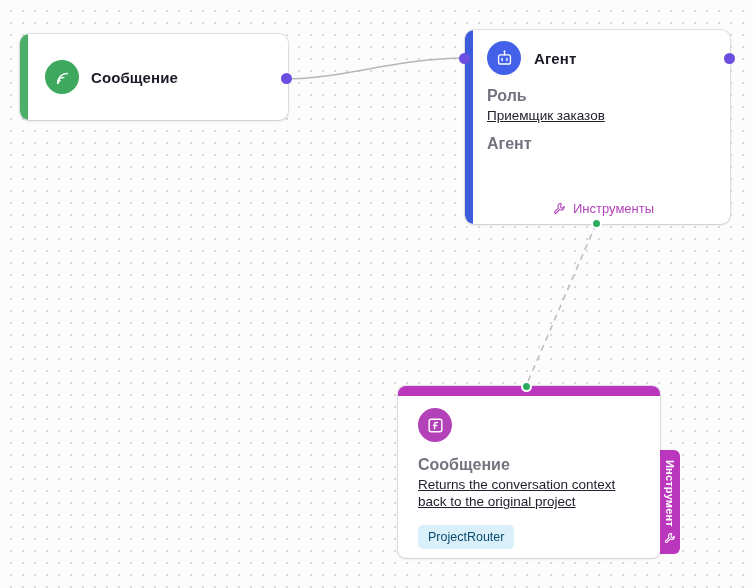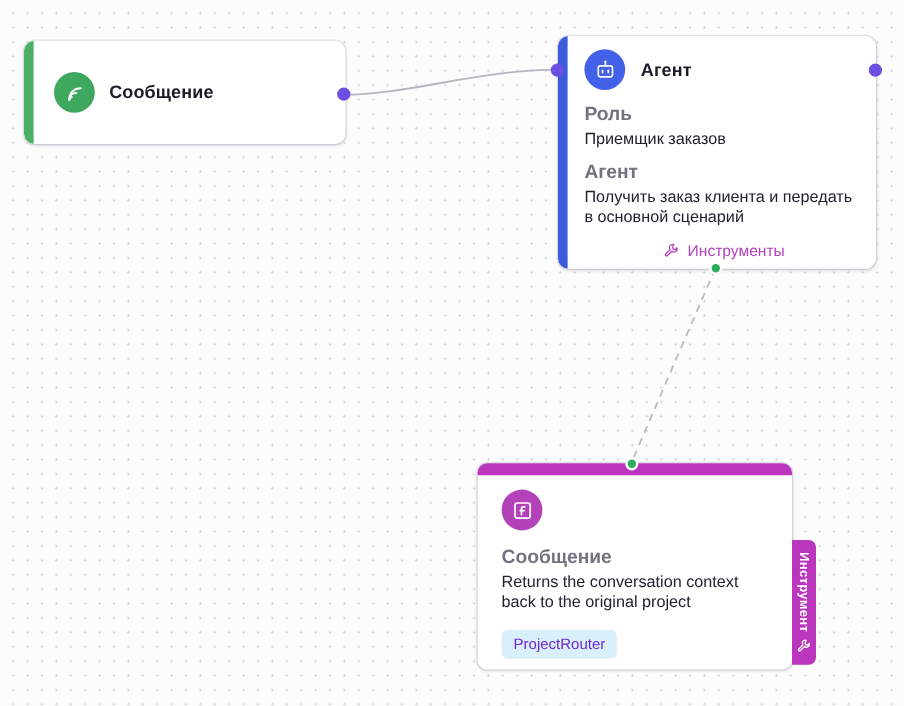--- a/index.html
+++ b/index.html
@@ -112,20 +112,21 @@
     font-size: 16px;
     font-weight: bold;
     color: #73737f;
     margin: 0 0 2px 0;
   }
   .field-value {
     font-size: 13.5px;
     color: #22222e;
     margin: 0 0 11px 0;
     line-height: 1.27;
+    text-decoration: underline;
   }
   .tools-link {
     position: absolute;
     left: 12px;
     right: 0;
     bottom: 8px;
     display: flex;
     align-items: center;
     justify-content: center;
     gap: 7px;
@@ -163,21 +164,21 @@
   .tool-title {
     font-size: 14.5px;
     font-weight: bold;
     color: #1b1b27;
     white-space: nowrap;
     overflow: hidden;
   }
   .chip {
     display: inline-block;
     background: #d9f0fb;
-    color: #6d28d9;
+    color: #0c4a6e;
     font-size: 12.5px;
     padding: 5px 10px;
     border-radius: 5px;
     margin-top: 4px;
   }
 
   
   .side-tab {
     position: absolute;
     left: 262px;
@@ -253,21 +254,20 @@
             <line x1="15" y1="12" x2="15" y2="14.6"></line>
           </svg>
         </div>
         <div class="node-title">Агент</div>
       </div>
 
       <div class="field-label">Роль</div>
       <div class="field-value">Приемщик заказов</div>
 
       <div class="field-label">Агент</div>
-      <div class="field-value">Получить заказ клиента и передать в основной сценарий</div>
     </div>
 
     <div class="tools-link">
       <svg width="13" height="13" viewBox="0 0 24 24" fill="none" stroke="#b343bb" stroke-width="2" stroke-linecap="round" stroke-linejoin="round">
         <path d="M15.5 3.2a5 5 0 0 0-5.4 7.9L3.4 17.8a1.8 1.8 0 0 0 2.6 2.6l6.7-6.7a5 5 0 0 0 7.9-5.4l-3 3-2.9-.8-.8-2.9z"></path>
       </svg>
       <span>Инструменты</span>
     </div>
   </div>
 

